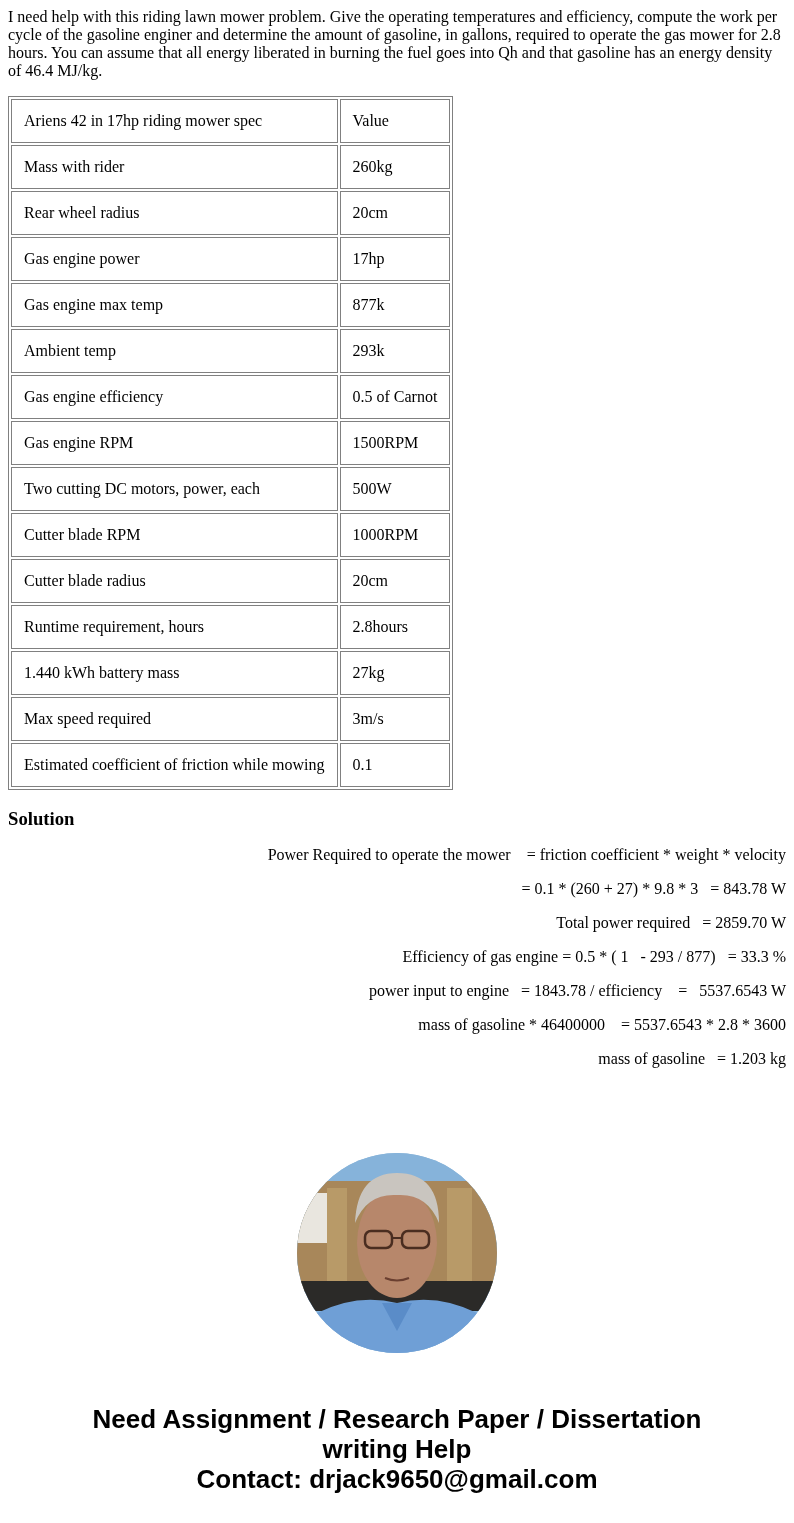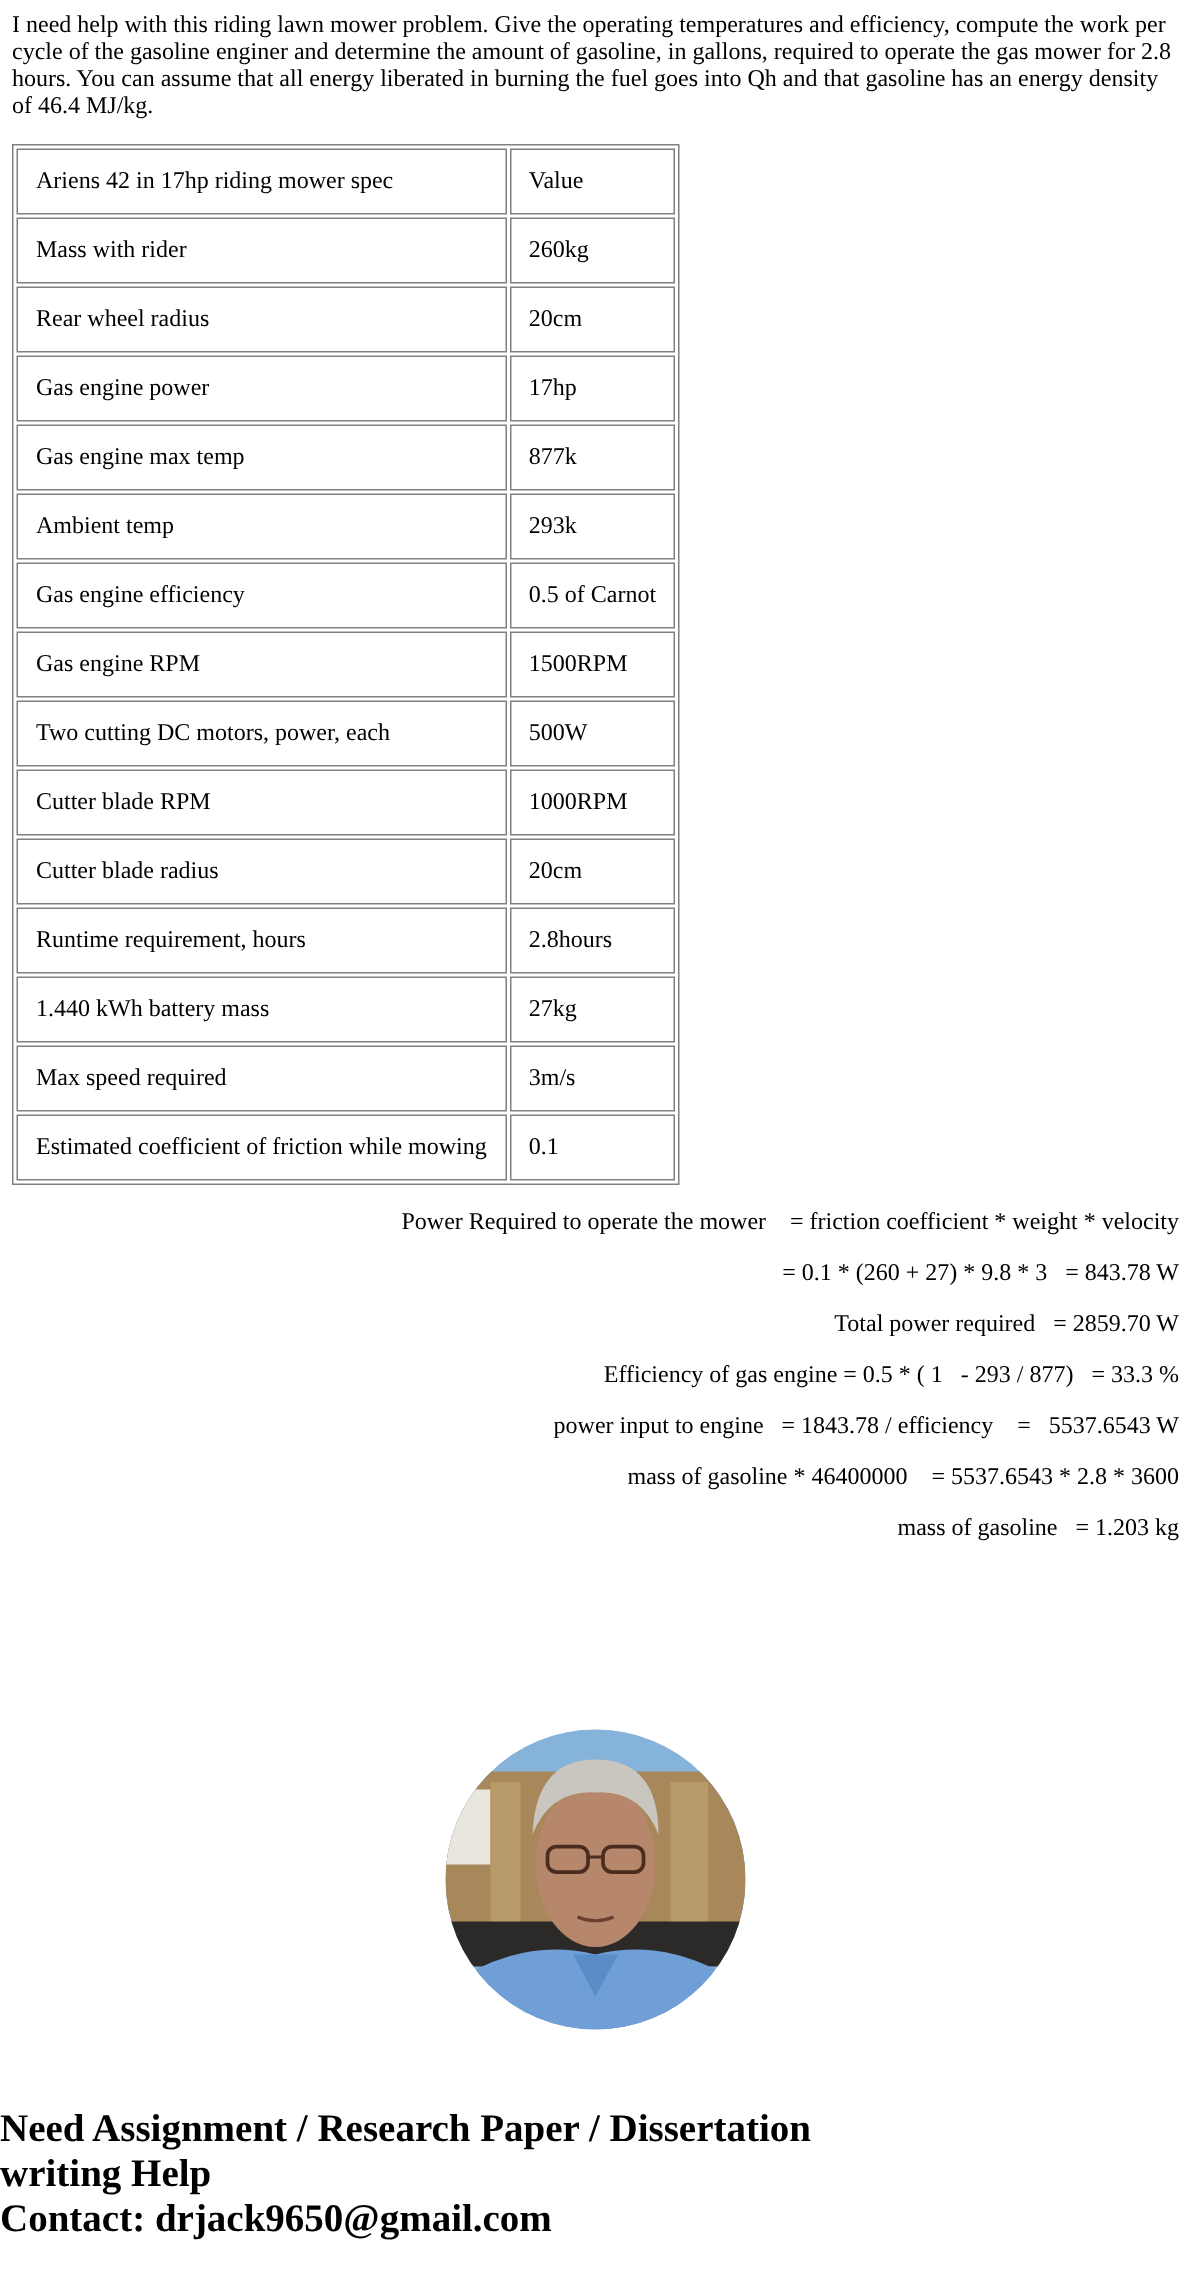--- a/index.html
+++ b/index.html
@@ -13,22 +13,22 @@
     table.spec td { border: 1px solid #808080; padding: 12px; line-height: 18px; white-space: nowrap; }
     h3.sol { font-size: 18.7px; font-weight: bold; margin: 18px 0 0 0; line-height: 22px; }
     .step { margin: 16px 0 0 0; white-space: pre; text-align: right; }
     .step.first { margin-top: 16px; }
     .step.indent { padding-left: 236px; }
     .avatar {
       position: absolute; left: 297px; top: 1153px; width: 200px; height: 200px;
       border-radius: 50%; overflow: hidden; background: #8fb6d8;
     }
     .promo {
-      position: absolute; left: 0; top: 1404px; width: 794px; text-align: left;
-      font-family: Liberation Serif, serif; font-weight: bold; font-size: 26px; line-height: 30px; color: #000;
+      position: absolute; left: 0; top: 1404px; width: 794px; text-align: center;
+      font-family: Liberation Sans, sans-serif; font-weight: bold; font-size: 26px; line-height: 30px; color: #000;
     }
   </style>
 </head>
 <body>
 
 <div class="content">
   <p class="question">I need help with this riding lawn mower problem. Give the operating temperatures and efficiency, compute the work per cycle of the gasoline enginer and determine the amount of gasoline, in gallons, required to operate the gas mower for 2.8 hours. You can assume that all energy liberated in burning the fuel goes into Qh and that gasoline has an energy density of 46.4 MJ/kg.</p>
 
   <table class="spec">
     <tbody>
@@ -88,20 +88,21 @@
           <td>Max speed required</td>
           <td>3m/s</td>
         </tr>
       <tr>
           <td>Estimated coefficient of friction while mowing</td>
           <td>0.1</td>
         </tr>
     </tbody>
   </table>
 
+  <h3 class="sol">Solution</h3>
 
   <p class="step first">Power Required to operate the mower    = friction coefficient * weight * velocity</p>
   <p class="step indent">= 0.1 * (260 + 27) * 9.8 * 3   = 843.78 W</p>
   <p class="step">Total power required   = 2859.70 W</p>
   <p class="step">Efficiency of gas engine = 0.5 * ( 1   - 293 / 877)   = 33.3 %</p>
   <p class="step">power input to engine   = 1843.78 / efficiency    =   5537.6543 W</p>
   <p class="step">mass of gasoline * 46400000    = 5537.6543 * 2.8 * 3600</p>
   <p class="step">mass of gasoline   = 1.203 kg</p>
 </div>
 

